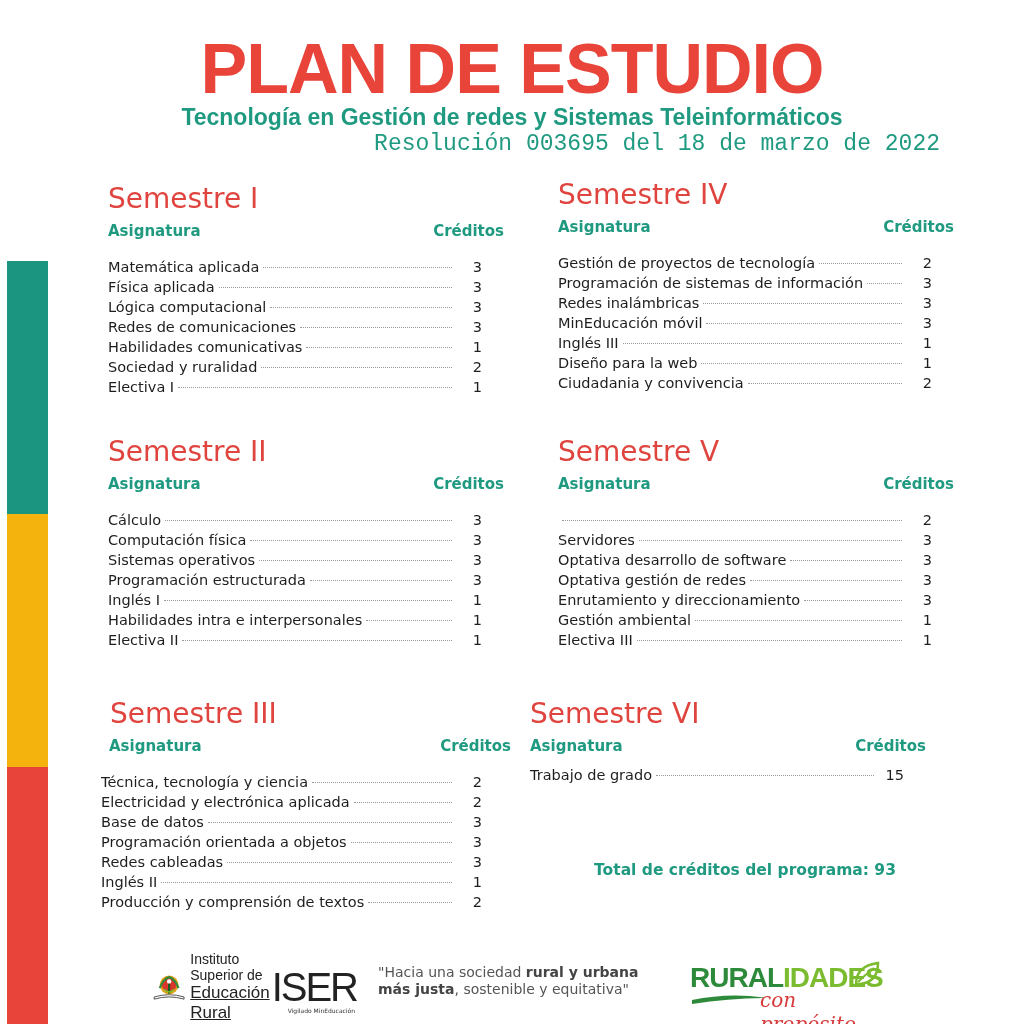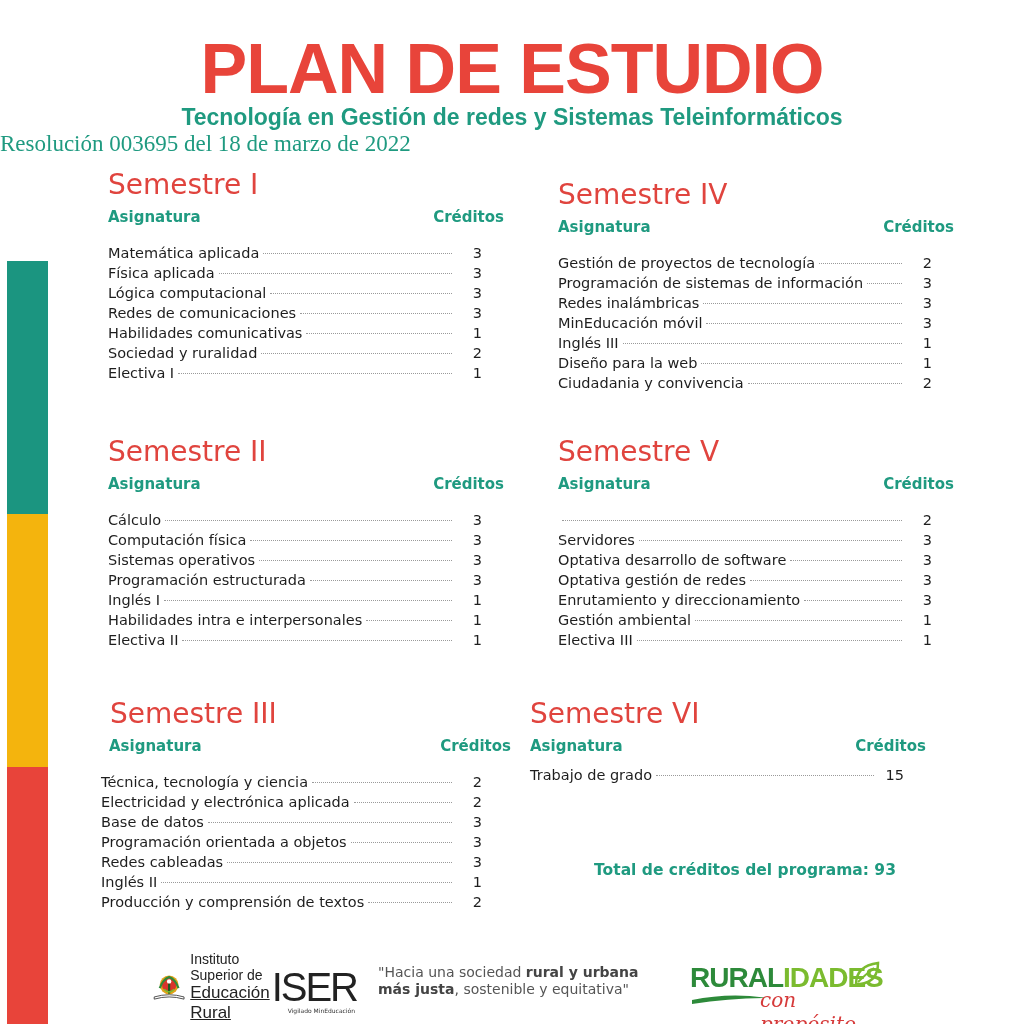--- a/index.html
+++ b/index.html
@@ -13,22 +13,22 @@
     position: absolute; top: 30px; left: 0; width: 1024px; text-align: center;
     font-family: "Liberation Sans", sans-serif; font-weight: bold;
     font-size: 70px; line-height: 78px; color: #e8443a; letter-spacing: -1px;
   }
   .subtitle {
     position: absolute; top: 103px; left: 0; width: 1024px; text-align: center;
     font-family: "Liberation Sans", sans-serif; font-weight: bold;
     font-size: 23px; line-height: 28px; color: #1f9a80;
   }
   .resolution {
-    position: absolute; top: 130px; left: 0; width: 940px; text-align: left;
-    font-family: Liberation Serif, serif;
+    position: absolute; top: 130px; left: 0; width: 940px; text-align: right;
+    font-family: Liberation Mono, monospace;
     font-size: 23px; line-height: 28px; color: #1f9a80;
   }
   .bar { position: absolute; left: 7px; width: 41px; }
   .bar.green { top: 261px; height: 253px; background: #1b9580; }
   .bar.yellow { top: 514px; height: 253px; background: #f4b40d; }
   .bar.red { top: 767px; height: 257px; background: #e8443a; }
 
   .sem { position: absolute; width: 400px; }
   .sem-title {
     font-family: "DejaVu Sans", sans-serif; font-size: 28px; line-height: 34px;
@@ -76,21 +76,21 @@
 <body>
 
 <div class="title">PLAN DE ESTUDIO</div>
 <div class="subtitle">Tecnología en Gestión de redes y Sistemas Teleinformáticos</div>
 <div class="resolution">Resolución 003695 del 18 de marzo de 2022</div>
 
 <div class="bar green"></div>
 <div class="bar yellow"></div>
 <div class="bar red"></div>
 
-<div class="sem" style="left:108px; top:168px; width:400px;">
+<div class="sem" style="left:108px; top:182px; width:400px;">
     <div class="sem-title" style="margin-left:0px">Semestre I</div>
     <div class="sem-head" style="margin-left:0px">
     <span>Asignatura</span>
     <span style="margin-right:4px">Créditos</span>
   </div>
     <div class="rows" style="margin-top:15px">
       <div class="row">
       <span class="name">Matemática aplicada</span>
       <span class="dots"></span>
       <span class="cr">3</span>

